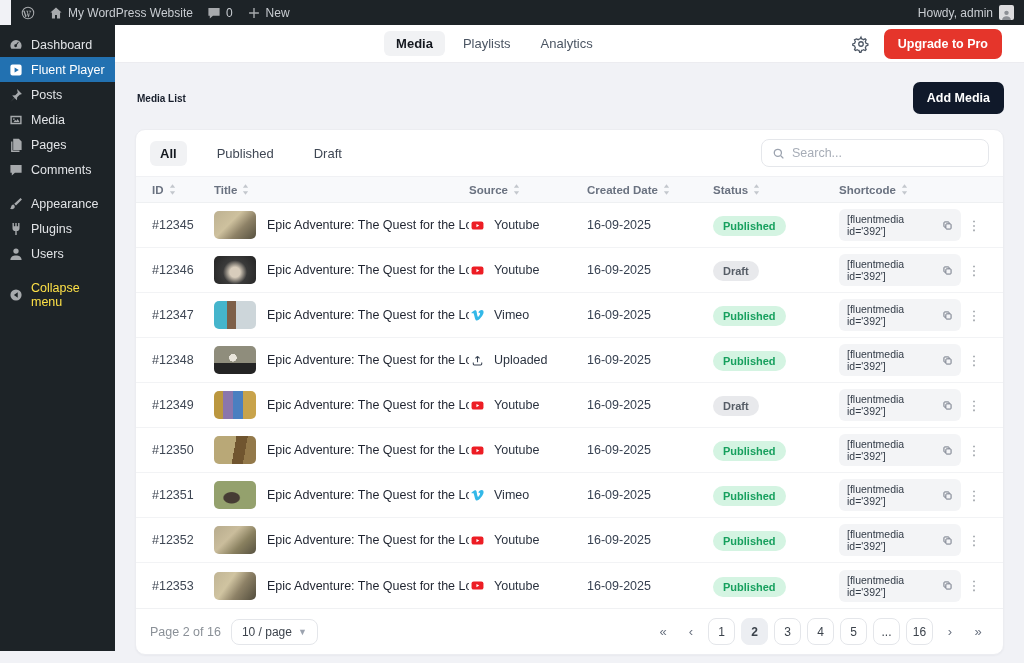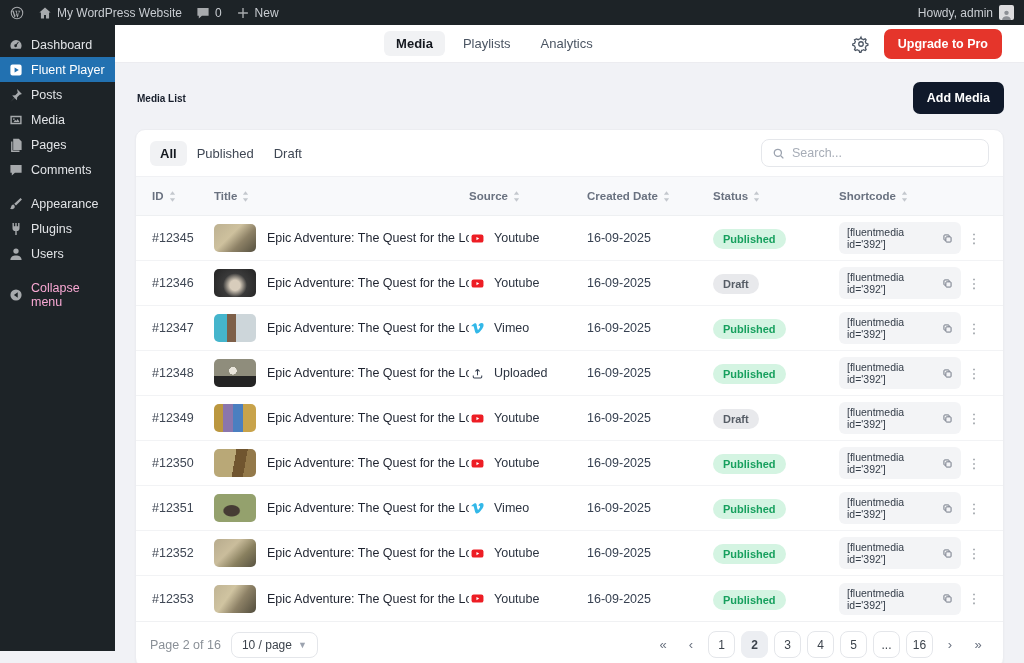--- a/index.html
+++ b/index.html
@@ -1,36 +1,36 @@
 <!DOCTYPE html>
 <html><head>
 <meta charset="utf-8">
 <style>
   * { margin:0; padding:0; box-sizing:border-box; }
   html,body { width:1024px; height:663px; }
   body { font-family:"Liberation Sans", sans-serif; background:#f1f2f6; position:relative; overflow:hidden; color:#1f2430; }
   svg { display:block; }
 
   
-  .adminbar { position:absolute; top:0; left:0; right:0; height:25px; background:#1d2327; color:#c9cdd2; display:flex; align-items:center; font-size:12px; z-index:10; padding:0 10px; gap:14px; }
+  .adminbar { position:absolute; top:0; left:11px; right:0; height:25px; background:#1d2327; color:#c9cdd2; display:flex; align-items:center; font-size:12px; z-index:10; padding:0 10px; gap:14px; }
   .ab-item { display:flex; align-items:center; gap:5px; color:#c9cdd2; cursor:pointer; }
   .ab-item svg { width:14px; height:14px; fill:#a7aaad; }
   .ab-spacer { flex:1; }
   .ab-right { display:flex; align-items:center; gap:6px; }
   .avatar { width:15px; height:15px; background:#dcdcde; border-radius:2px; display:flex; align-items:flex-end; justify-content:center; overflow:hidden; }
   .avatar svg { width:11px; height:11px; fill:#8c8f94; }
 
   
   .wpsidebar { position:absolute; top:25px; left:0; bottom:12px; width:115px; background:#1d2327; padding-top:7px; z-index:9; }
   .wp-item { display:flex; align-items:center; gap:8px; height:25px; padding:0 9px; font-size:12.5px; color:#e2e4e7; cursor:pointer; }
   .wp-item .mi { width:14px; height:14px; color:#a7aaad; flex:0 0 14px; }
   .wp-item .mi svg { width:14px; height:14px; fill:currentColor; }
   .wp-item.active { background:#2271b1; color:#fff; }
   .wp-item.active .mi { color:#fff; }
-  .wp-item.muted { color:#f9a8d4; margin-top:16px; }
+  .wp-item.muted { color:#fde047; margin-top:16px; }
   .wp-item.group-start { margin-top:9px; }
 
   
   .main { position:absolute; top:25px; left:115px; right:0; bottom:0; background:#f1f2f6; }
 
   .pluginbar { height:38px; background:#fff; display:flex; align-items:center; padding:0 22px; border-bottom:1px solid #ececf0; }
   .logo { display:flex; align-items:center; gap:8px; }
   .logo-mark { width:23px; height:23px; border-radius:6px; background:#e5352b; display:flex; align-items:center; justify-content:center; }
   .logo-mark svg { width:13px; height:13px; }
   .logo-text { font-size:17px; letter-spacing:.1px; color:#1c2330; }
@@ -44,30 +44,30 @@
   .gear svg { width:18px; height:18px; }
   .upgrade { background:#e5352b; color:#fff; font-size:12.5px; font-weight:600; border:none; border-radius:7px; padding:8px 14px; cursor:pointer; font-family:inherit; }
 
   .pagehead { display:flex; align-items:center; justify-content:space-between; padding:19px 20px 15px 22px; }
   .pagetitle { font-size:10px; font-weight:700; color:#171e2b; }
   .addmedia { background:#10192a; color:#fff; font-size:12.5px; font-weight:600; border:none; border-radius:7px; padding:9px 14px; cursor:pointer; font-family:inherit; }
 
   .card { margin:0 20px; background:#fff; border-radius:10px; border:1px solid #ecedf1; box-shadow:0 1px 2px rgba(16,24,40,.04); overflow:hidden; }
 
   .filterbar { display:flex; align-items:center; justify-content:space-between; padding:9px 14px; }
-  .ftabs { display:flex; align-items:center; gap:0; }
+  .ftabs { display:flex; align-items:center; gap:20px; }
   .ftab { font-size:13px; color:#3f4754; padding:5px 10px; border-radius:6px; cursor:pointer; }
   .ftab.active { background:#f1f2f4; font-weight:600; color:#14181f; }
   .search { display:flex; align-items:center; gap:7px; border:1px solid #e5e7eb; border-radius:8px; height:28px; width:228px; padding:0 10px; color:#9ca3af; }
   .search svg { width:13px; height:13px; stroke:#9ca3af; }
   .search input { border:none; outline:none; font-size:12.5px; width:100%; font-family:inherit; color:#374151; background:transparent; }
   .search input::placeholder { color:#a7adb7; }
 
   .grid { display:grid; grid-template-columns:62px 255px 118px 126px 126px 1fr 26px; align-items:center; padding:0 16px; }
-  .thead { background:#f8f9fb; height:40px; border-top:1px solid #f0f1f4; border-bottom:1px solid #eef0f2; }
+  .thead { background:#f8f9fb; height:27px; border-top:1px solid #f0f1f4; border-bottom:1px solid #eef0f2; }
   .th { display:flex; align-items:center; gap:5px; font-size:11.5px; color:#6a7280; font-weight:600; }
   .sort svg { width:7px; height:11px; }
 
   .trow { height:45px; border-bottom:1px solid #f2f3f5; }
   .trow:last-child { border-bottom:none; }
   .c-id { font-size:12.5px; color:#3f4754; }
   .c-title { display:flex; align-items:center; gap:11px; min-width:0; }
   .thumb { width:42px; height:28px; border-radius:5px; flex:0 0 42px; background:#ccc; cursor:pointer; }
   .title-text { font-size:12.5px; color:#1f2430; white-space:nowrap; overflow:hidden; cursor:pointer; }
   .c-source { display:flex; align-items:center; gap:8px; }

